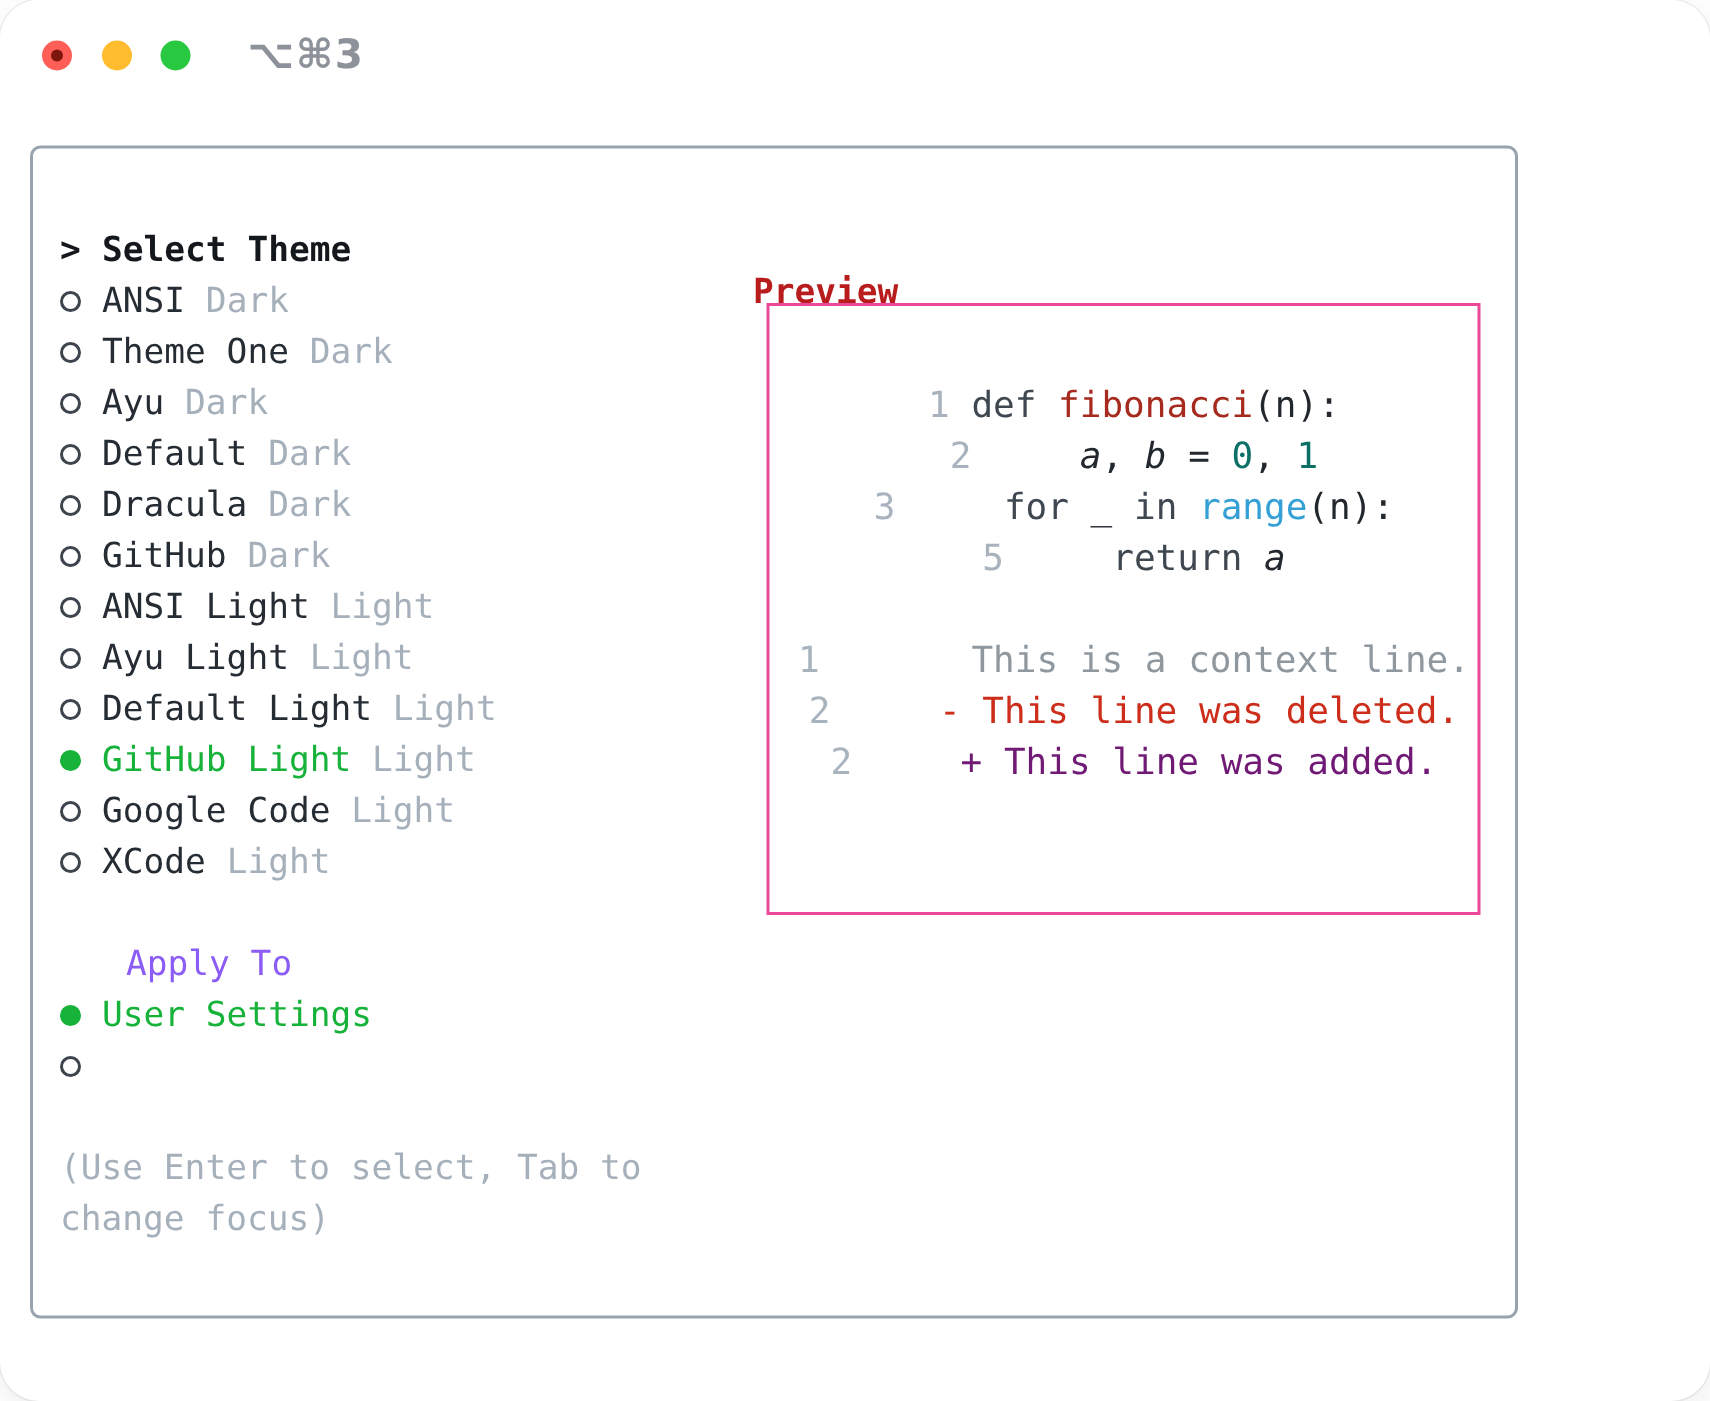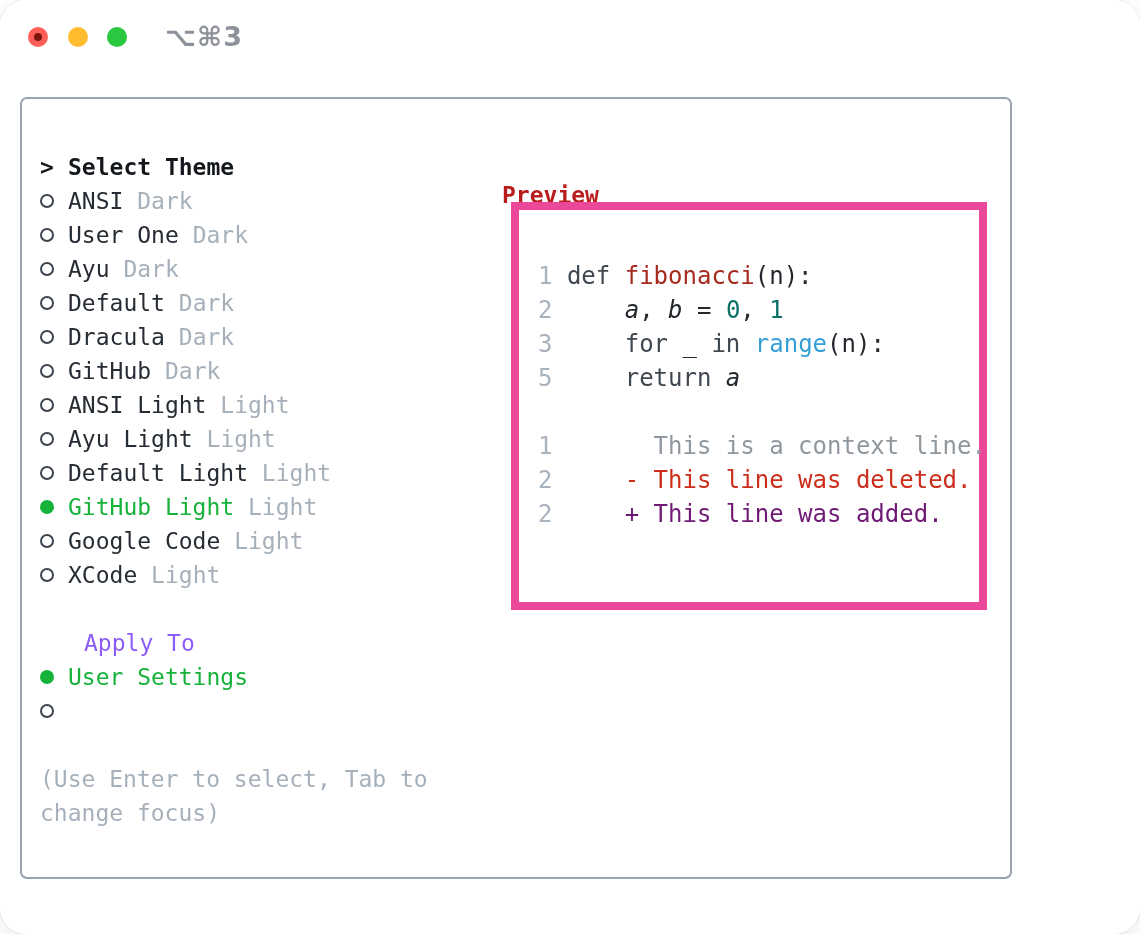--- a/index.html
+++ b/index.html
@@ -47,21 +47,21 @@
   }
   .selected .radio{border-color:#16b23a;background:#16b23a;}
   .selected .t-name{color:#16b23a;}
   .t-variant{color:#a6b0bb;}
   .apply-title{position:absolute;left:62px;top:527px;color:#8b5cf6;}
   .hint{position:absolute;left:18px;top:663px;color:#a6b0bb;font-size:23px;line-height:34px;white-space:pre;}
   
   .preview-title{position:absolute;left:480px;top:51px;font-weight:700;color:#b91c1c;margin-top:28px;}
   .preview-box{
     position:absolute;left:489px;top:103px;width:476px;height:408px;
-    border:8px solid #ec4899;background:#ffffff;box-sizing:border-box;
+    border:2px solid #ec4899;background:#ffffff;box-sizing:border-box;text-align:center;
   }
   .code{position:absolute;left:19px;top:49px;font-size:24px;line-height:34px;}
   .code .line{height:34px;white-space:pre;color:#23282e;}
   .ln{color:#a9b3be;}
   .tk-kw{color:#3f4750;}
   .tk-fn{color:#a62a1e;}
   .tk-plain{color:#23282e;}
   .tk-var{color:#23282e;font-style:italic;}
   .tk-lit{color:#0d7066;}
   .tk-call{color:#34a0d6;}
@@ -82,21 +82,21 @@
   </div>
 
   <div class="panel">
 
     <div class="row title-row">
       <span class="prompt">&gt;</span><span>Select Theme</span>
     </div>
 
     <div class="opt-list" id="theme-list">
         <div class="row"><span class="radio"></span><span class="t-name">ANSI</span><span class="t-variant"> Dark</span></div>
-        <div class="row"><span class="radio"></span><span class="t-name">User One</span><span class="t-variant"> Dark</span></div>
+        <div class="row"><span class="radio"></span><span class="t-name">Theme One</span><span class="t-variant"> Dark</span></div>
         <div class="row"><span class="radio"></span><span class="t-name">Ayu</span><span class="t-variant"> Dark</span></div>
         <div class="row"><span class="radio"></span><span class="t-name">Default</span><span class="t-variant"> Dark</span></div>
         <div class="row"><span class="radio"></span><span class="t-name">Dracula</span><span class="t-variant"> Dark</span></div>
         <div class="row"><span class="radio"></span><span class="t-name">GitHub</span><span class="t-variant"> Dark</span></div>
         <div class="row"><span class="radio"></span><span class="t-name">ANSI Light</span><span class="t-variant"> Light</span></div>
         <div class="row"><span class="radio"></span><span class="t-name">Ayu Light</span><span class="t-variant"> Light</span></div>
         <div class="row"><span class="radio"></span><span class="t-name">Default Light</span><span class="t-variant"> Light</span></div>
         <div class="row selected"><span class="radio"></span><span class="t-name">GitHub Light</span><span class="t-variant"> Light</span></div>
         <div class="row"><span class="radio"></span><span class="t-name">Google Code</span><span class="t-variant"> Light</span></div>
         <div class="row"><span class="radio"></span><span class="t-name">XCode</span><span class="t-variant"> Light</span></div>

